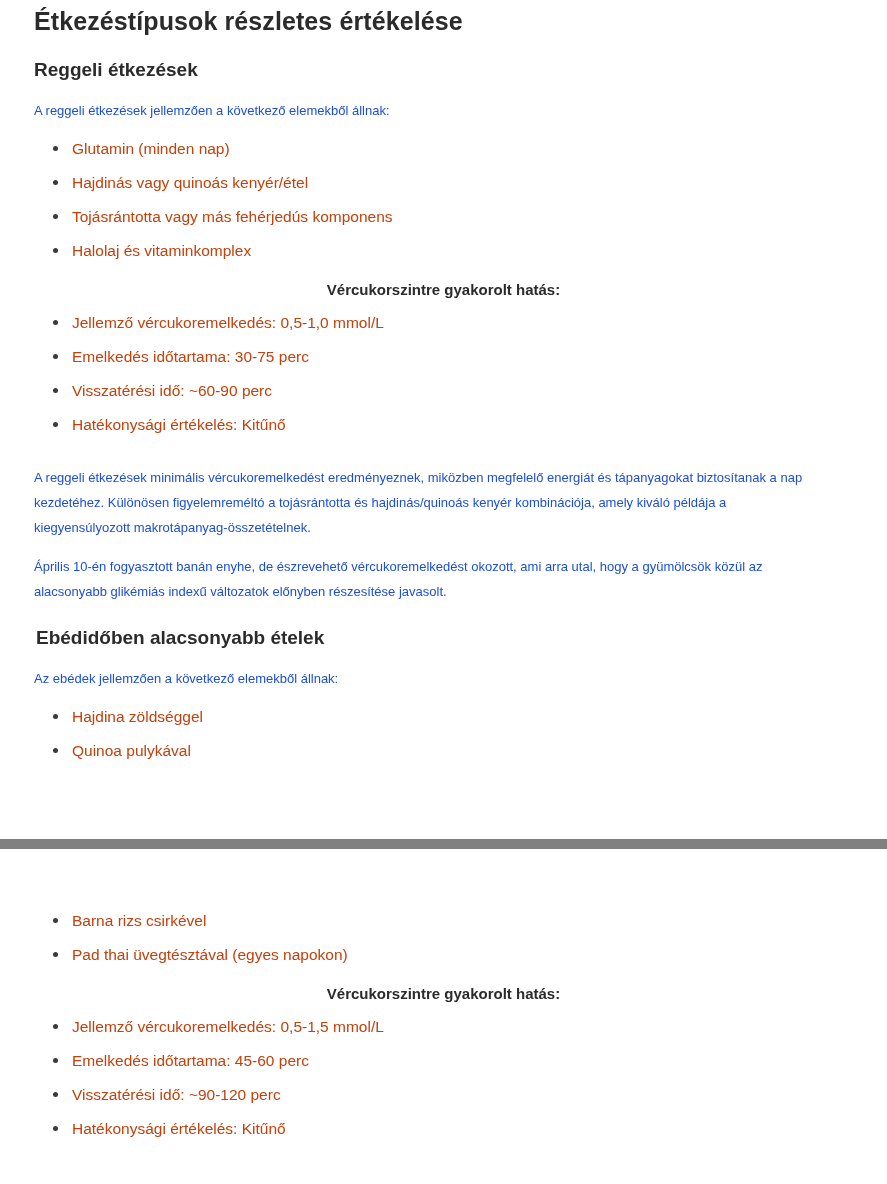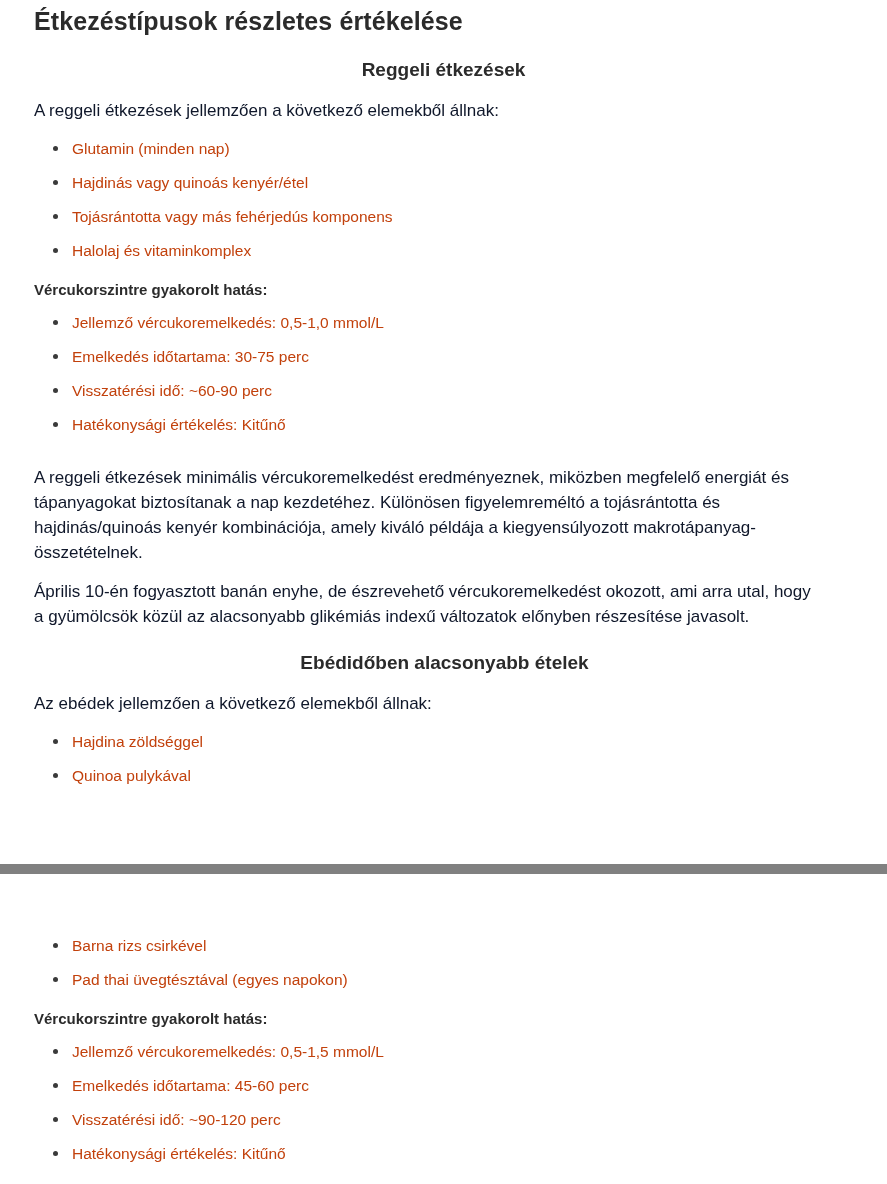--- a/index.html
+++ b/index.html
@@ -30,41 +30,41 @@
     color: #2b2b2b;
     margin: 6px 0 18px 0;
     letter-spacing: 0.1px;
   }
   h2.section-title {
     font-size: 19px;
     line-height: 24px;
     font-weight: bold;
     color: #2b2b2b;
     margin: 22px 0 16px 0;
-    text-align: center;
   }
   h2.section-title.indent {
     margin-left: 2px;
   }
   p.para {
-    font-size: 17px;
+    font-size: 13px;
     line-height: 25px;
-    color: #0f172a;
+    color: #1d4ed8;
     margin: 0 4px 14px 0;
     max-width: 790px;
   }
   p.lead {
     margin-bottom: 14px;
   }
   .subhead {
     font-size: 15px;
     line-height: 22px;
     font-weight: bold;
     color: #2b2b2b;
     margin: 16px 0 10px 0;
+    text-align: center;
   }
   ul.bullets {
     list-style: none;
     margin: 0 0 14px 0;
     padding: 0;
   }
   ul.bullets li {
     position: relative;
     font-size: 15.5px;
     line-height: 24px;

